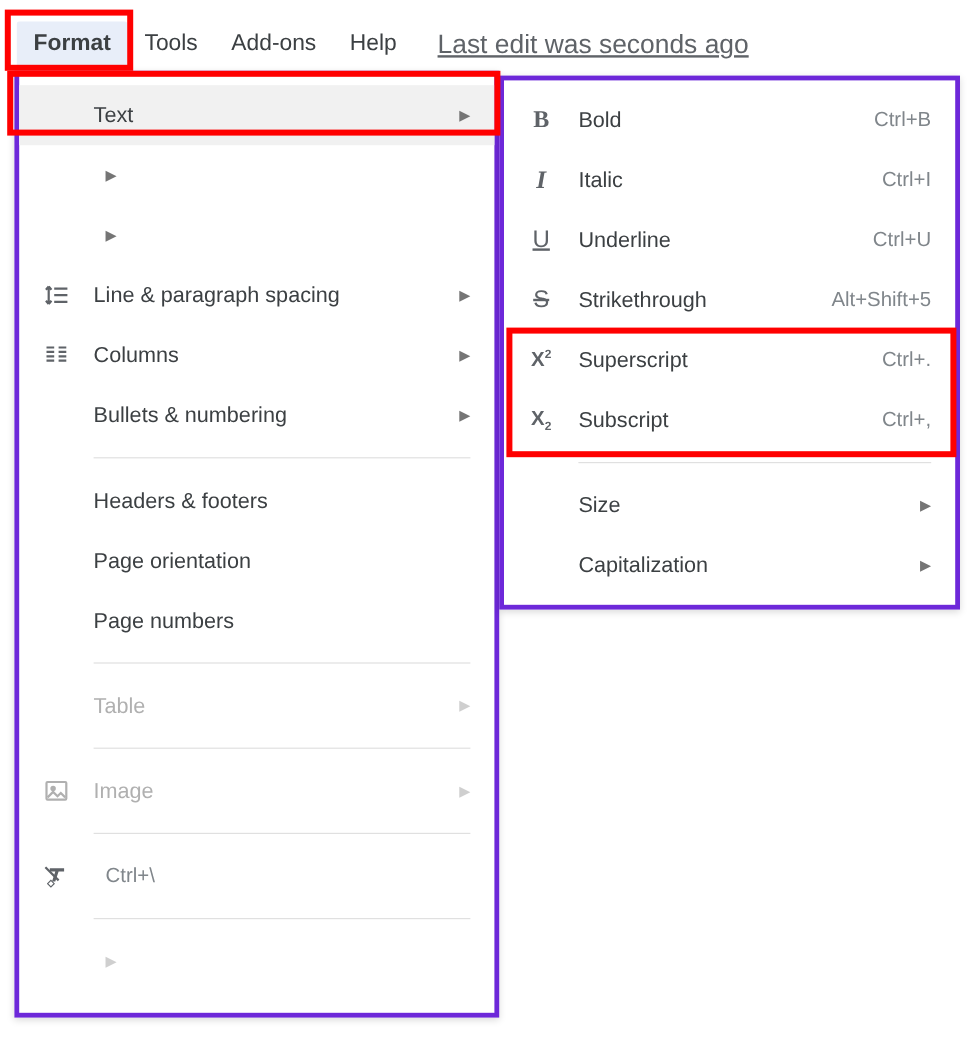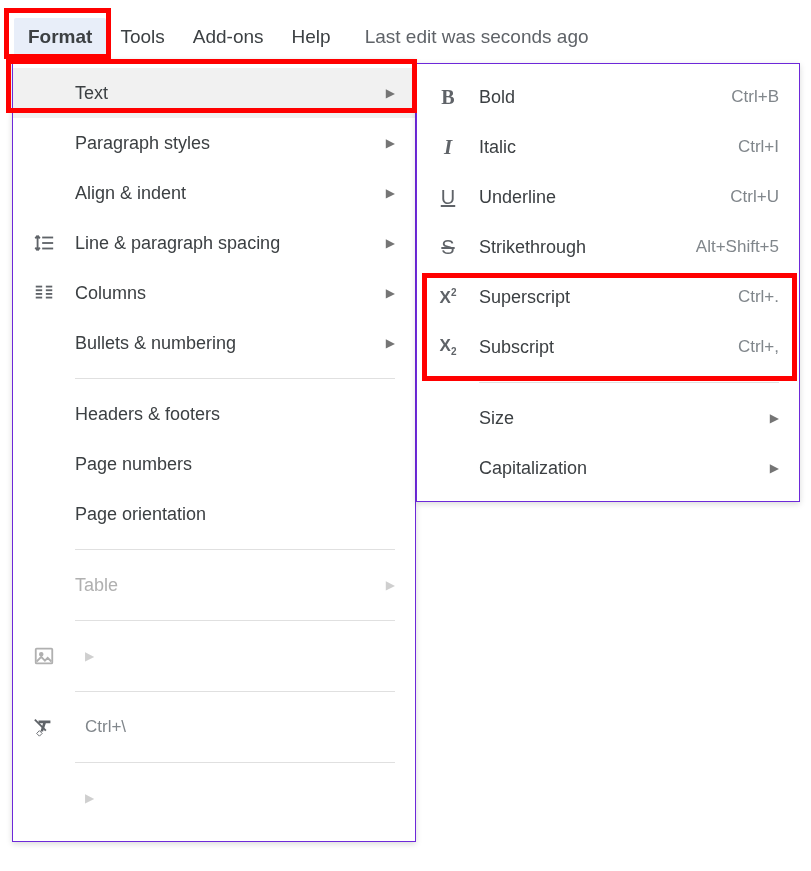--- a/index.html
+++ b/index.html
@@ -29,27 +29,28 @@
     user-select: none;
   }
   .menubar-item.active {
     background: #e8eef9;
     border-radius: 2px;
     font-weight: bold;
   }
   .last-edit {
     margin-left: 20px;
     color: #5f6368;
-    font-size: 19px;
+    text-decoration: underline;
+    font-size: 22px;
   }
 
   .dropdown {
     position: absolute;
     background: #fff;
-    border: 1px solid #6d28d9;
+    border: 4px solid #6d28d9;
     box-shadow: 0 2px 6px rgba(0,0,0,0.15);
     padding: 8px 0;
   }
   .dropdown.primary {
     top: 59px;
     left: 12px;
     width: 404px;
     padding-bottom: 18px;
   }
   .dropdown.secondary {
@@ -135,27 +136,25 @@
 <div class="dropdown primary">
 
   <div class="menu-row highlight">
     <span class="icon-slot"></span>
     <span class="menu-label">Text</span>
     <span class="arrow">▶</span>
   </div>
 
   <div class="menu-row">
     <span class="icon-slot"></span>
-    <span class="menu-label">Paragraph styles</span>
-    <span class="arrow">▶</span>
-  </div>
-
-  <div class="menu-row">
-    <span class="icon-slot"></span>
-    <span class="menu-label">Align &amp; indent</span>
+    <span class="arrow">▶</span>
+  </div>
+
+  <div class="menu-row">
+    <span class="icon-slot"></span>
     <span class="arrow">▶</span>
   </div>
 
   <div class="menu-row">
     <span class="icon-slot">
       <svg viewBox="0 0 24 24" fill="none" stroke="currentColor" stroke-width="2">
         <path d="M5 4l-2.5 3M5 4l2.5 3M5 4v16M5 20l-2.5-3M5 20l2.5-3"></path>
         <line x1="10" y1="6" x2="22" y2="6"></line>
           <line x1="10" y1="12" x2="22" y2="12"></line>
           <line x1="10" y1="18" x2="22" y2="18"></line>
@@ -190,46 +189,47 @@
 
   <div class="sep"></div>
 
   <div class="menu-row">
     <span class="icon-slot"></span>
     <span class="menu-label">Headers &amp; footers</span>
   </div>
 
   <div class="menu-row">
     <span class="icon-slot"></span>
+    <span class="menu-label">Page orientation</span>
+  </div>
+
+  <div class="menu-row">
+    <span class="icon-slot"></span>
     <span class="menu-label">Page numbers</span>
-  </div>
-
-  <div class="menu-row">
-    <span class="icon-slot"></span>
-    <span class="menu-label">Page orientation</span>
   </div>
 
   <div class="sep"></div>
 
   <div class="menu-row disabled">
     <span class="icon-slot"></span>
     <span class="menu-label">Table</span>
     <span class="arrow">▶</span>
   </div>
 
   <div class="sep"></div>
 
   <div class="menu-row disabled">
     <span class="icon-slot">
       <svg viewBox="0 0 24 24" fill="none" stroke="currentColor" stroke-width="2">
         <rect x="3" y="4" width="18" height="16" rx="1"></rect>
         <circle cx="9" cy="10" r="1.5" fill="currentColor"></circle>
         <path d="M4 18l5-5 4 4 3-3 4 4"></path>
       </svg>
     </span>
+    <span class="menu-label">Image</span>
     <span class="arrow">▶</span>
   </div>
 
   <div class="sep"></div>
 
   <div class="menu-row">
     <span class="icon-slot">
       <svg viewBox="0 0 24 24" fill="currentColor">
         <path d="M6 5h13v3h-5l-3 9h-3l3-9H6z"></path>
         <path d="M4 19l3-3 3 3-3 3z" fill="#fff" stroke="currentColor" stroke-width="1"></path>

